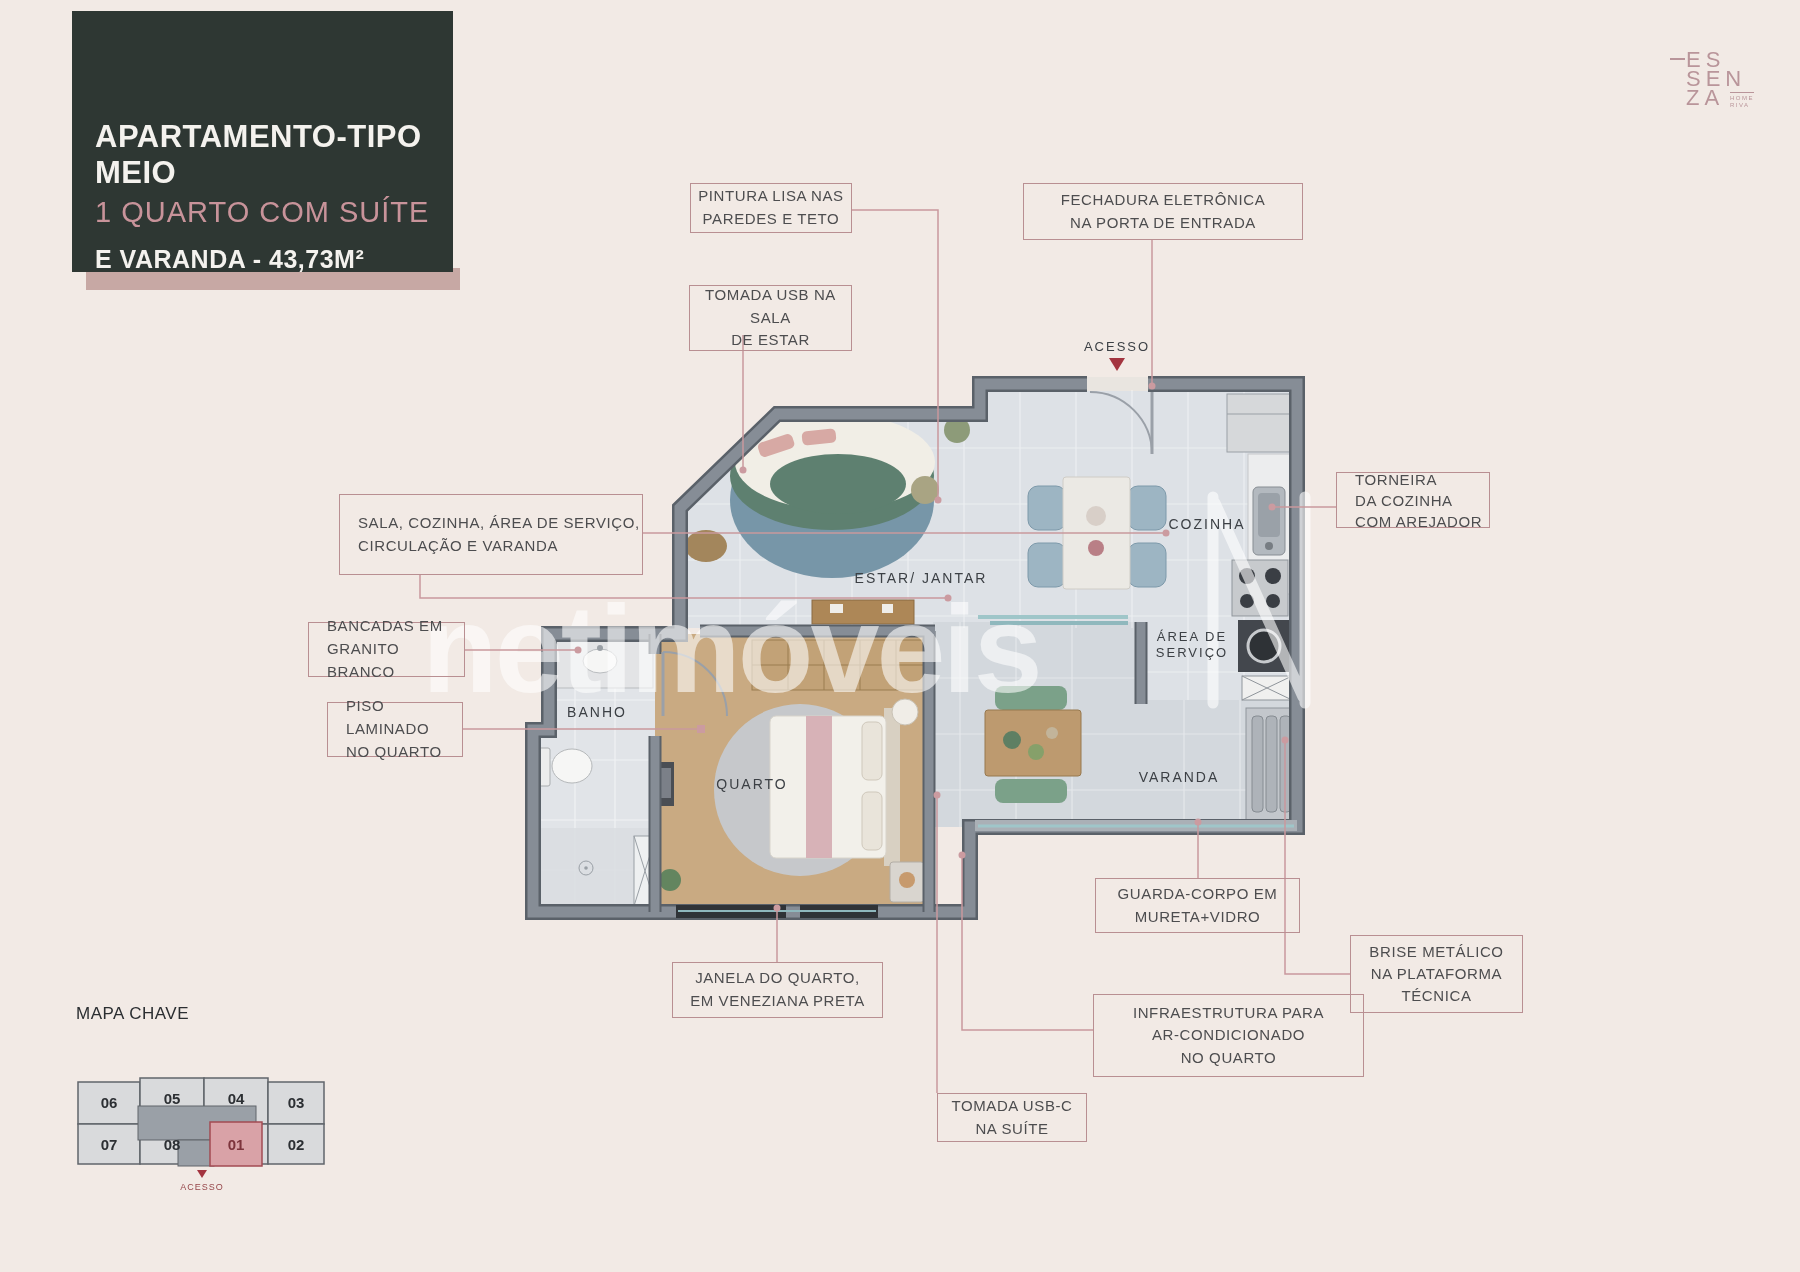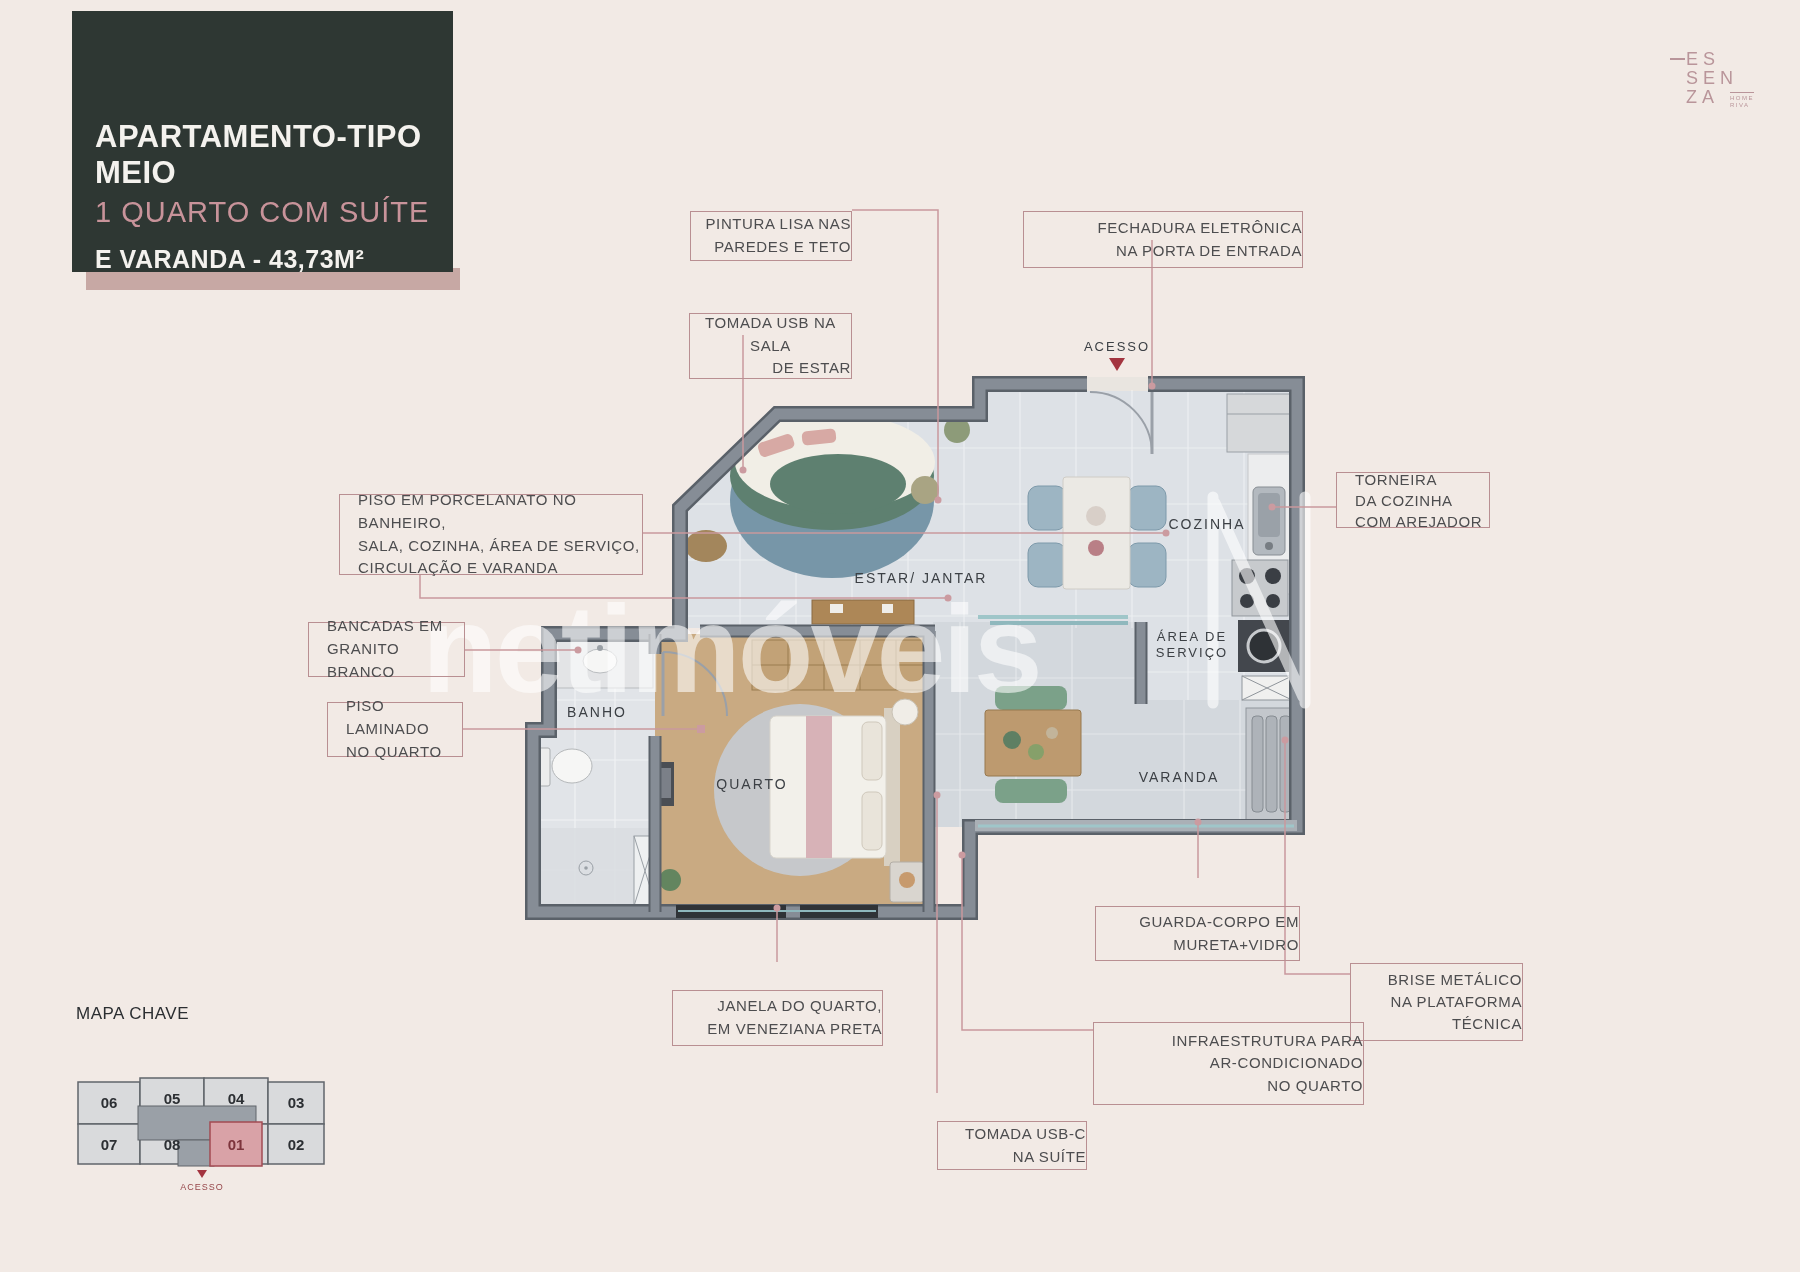--- a/index.html
+++ b/index.html
@@ -11,30 +11,30 @@
   
   .title-shadow{position:absolute;left:86px;top:268px;width:374px;height:22px;background:#c7a8a4;}
   .title-box{
     position:absolute;left:72px;top:11px;width:381px;height:261px;background:#2e3733;
     box-sizing:border-box;padding:108px 0 0 23px;
   }
   .title-l1{font-size:31px;font-weight:bold;color:#f4f2ee;letter-spacing:.5px;}
   .title-l2{font-size:29px;color:#c8939a;letter-spacing:1px;margin-top:5px;}
   .title-l3{font-size:25px;font-weight:bold;color:#f4f2ee;letter-spacing:.5px;margin-top:16px;}
   
-  .logo{position:absolute;left:1686px;top:50px;color:#b9959a;font-size:18px;line-height:19px;letter-spacing:5px;}
+  .logo{position:absolute;left:1686px;top:50px;color:#b9959a;font-size:22px;line-height:19px;letter-spacing:5px;}
   .logo-dash{position:absolute;left:1670px;top:58px;width:15px;height:2px;background:#b9959a;}
   .logo-sub{position:absolute;left:1730px;top:92px;font-size:6px;line-height:7px;letter-spacing:1.5px;color:#b9959a;border-top:1px solid #b9959a;padding-top:2px;}
   
   .co{
     position:absolute;box-sizing:border-box;border:1.5px solid #b98f92;
     display:flex;flex-direction:column;justify-content:center;
     font-size:15px;line-height:1.52;color:#4d4d4f;letter-spacing:.6px;
   }
-  .co.center{align-items:flex-end;text-align:center;margin-top:28px;}
+  .co.center{align-items:center;text-align:center;}
   .co.left{align-items:flex-start;text-align:left;padding-left:18px;}
   
   .rl{position:absolute;color:#3c4045;font-size:14px;letter-spacing:2px;white-space:nowrap;transform:translate(-50%,-50%);z-index:40;}
   .rl.two{text-align:center;line-height:16px;}
   
   .map-title{position:absolute;left:76px;top:1004px;font-size:17px;font-weight:normal;color:#2b2e31;letter-spacing:.5px;}
   
   .wm{
     position:absolute;left:422px;top:578px;z-index:30;pointer-events:none;
     font-size:124px;font-weight:bold;letter-spacing:-3px;color:rgba(255,255,255,.58);
@@ -292,21 +292,20 @@
 <div class="co center" style="left:689px;top:285px;width:163px;height:66px;z-index:50;">
   <span>TOMADA USB NA SALA</span>
   <span>DE ESTAR</span>
 </div>
 <div class="co left" style="left:1336px;top:472px;width:154px;height:56px;line-height:1.4;z-index:50;">
   <span>TORNEIRA</span>
   <span>DA COZINHA</span>
   <span>COM AREJADOR</span>
 </div>
 <div class="co left" style="left:339px;top:494px;width:304px;height:81px;z-index:50;">
-  <span>PISO EM PORCELANATO NO BANHEIRO,</span>
   <span>SALA, COZINHA, ÁREA DE SERVIÇO,</span>
   <span>CIRCULAÇÃO E VARANDA</span>
 </div>
 <div class="co left" style="left:308px;top:622px;width:157px;height:55px;z-index:50;">
   <span>BANCADAS EM</span>
   <span>GRANITO BRANCO</span>
 </div>
 <div class="co left" style="left:327px;top:702px;width:136px;height:55px;z-index:50;">
   <span>PISO LAMINADO</span>
   <span>NO QUARTO</span>

